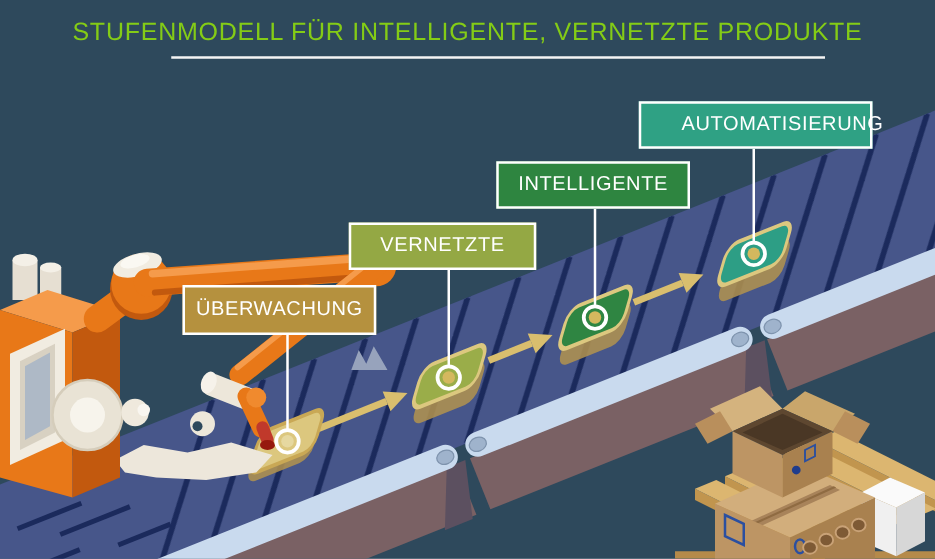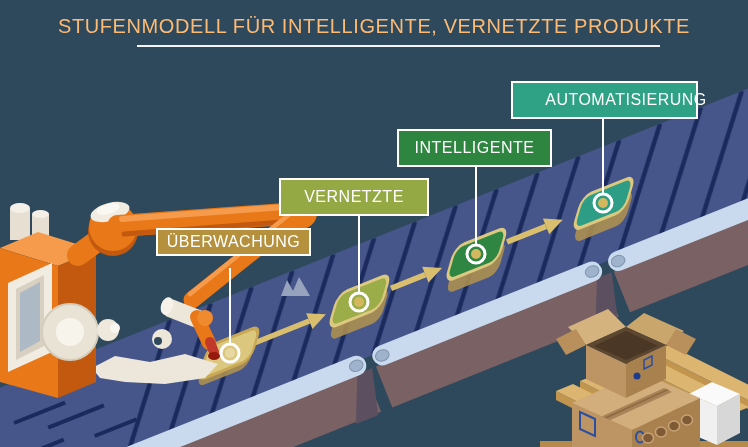--- a/index.html
+++ b/index.html
@@ -7,40 +7,40 @@
     position:relative;
     width:748px;height:447px;
     overflow:hidden;
     font-family:"Liberation Sans", sans-serif;
     background:#2E495C;
   }
   #scene{position:absolute;left:0;top:0;}
   .title{
     position:absolute;top:15px;left:0;width:748px;
     text-align:center;
-    color:#fdba74;
+    color:#84cc16;
     font-size:20px;
     letter-spacing:0.6px;
     font-weight:400;
   }
   .title-underline{
     position:absolute;top:45px;left:137px;width:523px;height:2px;
     background:#F4F4F4;
   }
   .stage-label{
     position:absolute;
     box-sizing:border-box;
     border:2px solid #FFFFFF;
     color:#FFFFFF;
     display:flex;align-items:center;justify-content:center;
     font-size:16px;
     letter-spacing:0.5px;
     white-space:nowrap;
   }
-  .label-0{left:156px;top:228px;width:155px;height:28px;}
+  .label-0{left:146px;top:228px;width:155px;height:40px;}
   .label-1{left:279px;top:178px;width:150px;height:38px;}
   .label-2{left:397px;top:129px;width:155px;height:38px;}
   .label-3{left:511px;top:81px;width:187px;height:38px;}
 </style>
 </head>
 <body>
 
 <div id="stage" style="background-color: rgb(46, 73, 92);">
 
   <svg id="scene" width="748" height="447" viewBox="0 0 748 447" xmlns="http://www.w3.org/2000/svg">

